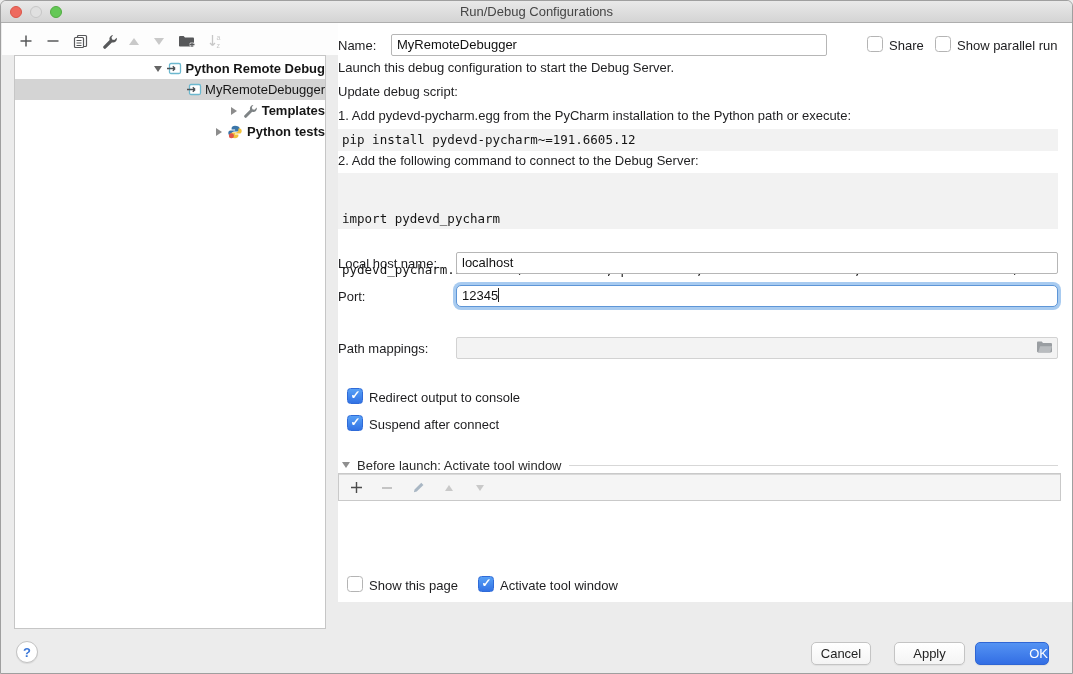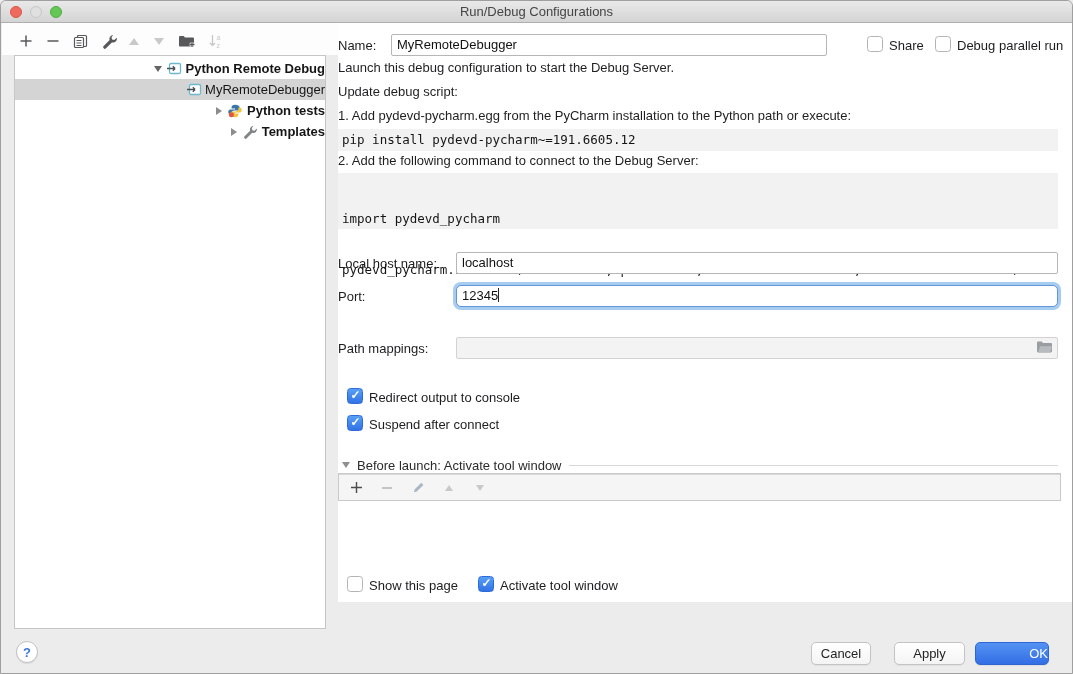--- a/index.html
+++ b/index.html
@@ -148,51 +148,51 @@
             <path d="M1 6.5h8M9.2 6.5 6.8 4.2M9.2 6.5 6.8 8.8" stroke="#4a4f54" stroke-width="1.3" fill="none"></path>
           </svg>
       </span>
       <span class="tlabel">MyRemoteDebugger</span>
     </div>
     <div class="trow" data-selected="false">
       <span class="dtri">
           <span class="col"></span>
         </span>
       <span class="ticon">
+        <svg width="14" height="14" viewBox="0 0 15 15">
+            <path d="M11.2 1.1a3.8 3.8 0 0 0-3.6 5L1.7 12a1.6 1.6 0 0 0 2.3 2.3l5.9-5.9a3.8 3.8 0 0 0 4.8-4.7L12.3 6.1 10 5.6l-.5-2.3 1.7-2.2z" fill="#7f8486"></path>
+          </svg>
+      </span>
+      <span class="tlabel bold">Templates</span>
+    </div>
+    <div class="trow" data-selected="false">
+      <span class="dtri">
+          <span class="col"></span>
+        </span>
+      <span class="ticon">
         <svg width="14" height="14" viewBox="0 0 14 14">
           <path d="M7 .8C4.9.8 3.6 1.7 3.6 3.2v1.4h3.5v.8H2.4C1 5.4.3 6.6.3 8s.7 2.6 2.1 2.6h1.2V8.9c0-1.4 1.2-2.5 2.6-2.5h3.4c1.2 0 2-.8 2-2V3.2C11.6 1.7 9.7.8 7 .8z" fill="#3b76a9"></path>
           <path d="M7 13.2c2.1 0 3.4-.9 3.4-2.4V9.4H6.9v-.8h4.7c1.4 0 2.1-1.2 2.1-2.6 0-1.4-.7-2.6-2.1-2.6h-1.2v1.7c0 1.4-1.2 2.5-2.6 2.5H4.4c-1.2 0-2 .8-2 2v1.2c0 1.5 1.9 2.4 4.6 2.4z" fill="#f2c33c"></path>
           <circle cx="3.4" cy="10.8" r="2.5" fill="#e0564a"></circle>
         </svg>
       </span>
       <span class="tlabel bold">Python tests</span>
     </div>
-    <div class="trow" data-selected="false">
-      <span class="dtri">
-          <span class="col"></span>
-        </span>
-      <span class="ticon">
-        <svg width="14" height="14" viewBox="0 0 15 15">
-            <path d="M11.2 1.1a3.8 3.8 0 0 0-3.6 5L1.7 12a1.6 1.6 0 0 0 2.3 2.3l5.9-5.9a3.8 3.8 0 0 0 4.8-4.7L12.3 6.1 10 5.6l-.5-2.3 1.7-2.2z" fill="#7f8486"></path>
-          </svg>
-      </span>
-      <span class="tlabel bold">Templates</span>
-    </div>
   </div>
 
   <div class="main">
 
     <span class="flabel" style="left:0;top:15px">Name:</span>
     <div class="field" style="left:53px;top:11px;width:436px">
       <span>MyRemoteDebugger</span>
     </div>
     <span class="cb" style="left:529px;top:13px" data-checked="false"></span>
     <span class="flabel" style="left:551px;top:15px">Share</span>
     <span class="cb" style="left:597px;top:13px" data-checked="false"></span>
-    <span class="flabel" style="left:619px;top:15px">Debug parallel run</span>
+    <span class="flabel" style="left:619px;top:15px">Show parallel run</span>
 
     <div class="para" style="top:37px">Launch this debug configuration to start the Debug Server.</div>
     <div class="para" style="top:61px">Update debug script:</div>
     <div class="para" style="top:85px">1. Add pydevd-pycharm.egg from the PyCharm installation to the Python path or execute:</div>
 
     <div class="codeband" style="top:106px;height:22px;line-height:22px;padding-left:4px">pip install pydevd-pycharm~=191.6605.12</div>
 
     <div class="para" style="top:130px">2. Add the following command to connect to the Debug Server:</div>
 
     <div class="codeband" style="top:150px;height:56px;padding:3px 0 0 4px;line-height:17px">

